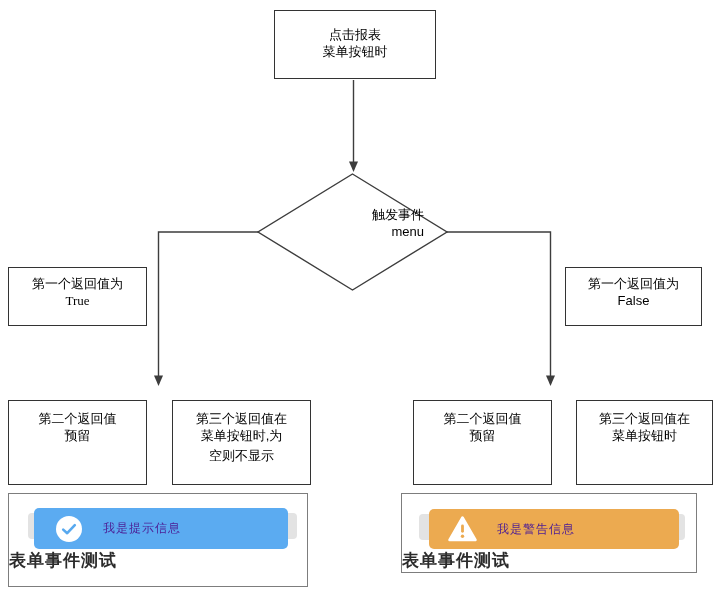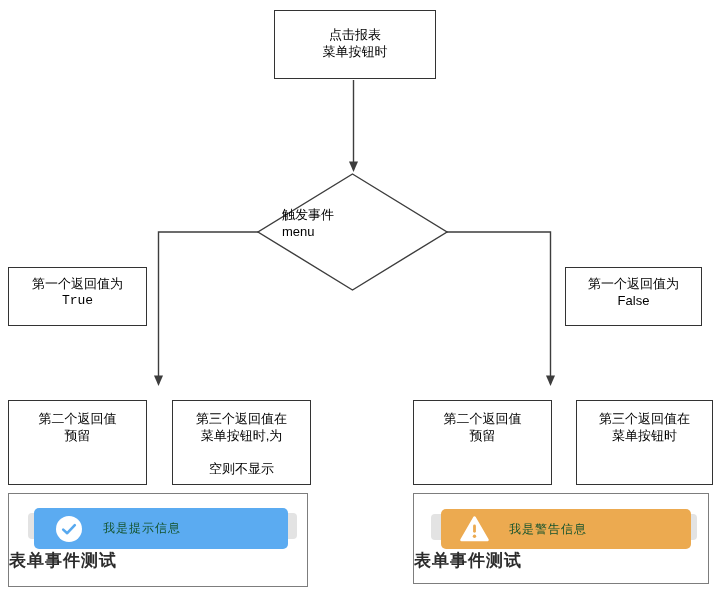--- a/index.html
+++ b/index.html
@@ -7,30 +7,30 @@
     position:relative;width:723px;height:598px;background:#ffffff;
     font-family:"Liberation Sans","DejaVu Sans",sans-serif;overflow:hidden;
   }
   .wires{position:absolute;left:0;top:0;z-index:0;}
   .fbox{
     position:absolute;box-sizing:border-box;background:#ffffff;
     border:1px solid #333333;text-align:center;color:#000;
     font-size:13px;line-height:17px;z-index:2;
   }
   .dtext{
-    position:absolute;text-align:left;color:#000;font-size:13px;line-height:17px;z-index:2;
+    position:absolute;text-align:right;color:#000;font-size:13px;line-height:17px;z-index:2;
   }
   .shot{
     position:absolute;box-sizing:border-box;background:#ffffff;
     border:1px solid #7d7d7d;z-index:2;
   }
   .ghost{position:absolute;background:#e3e3e3;border-radius:4px;z-index:1;}
   .toast{
     position:absolute;border-radius:5px;display:flex;align-items:center;z-index:2;
-    color:#14532d;font-size:12px;
+    color:#4c1d95;font-size:12px;
   }
   .toast-info{background:#5babf1;}
   .toast-warn{background:#ecaa50;}
   .toast .ticon{margin-left:22px;display:flex;align-items:center;}
   .toast .ttext{margin-left:21px;letter-spacing:1px;}
   .shot-title{
     position:absolute;left:0;right:0;top:55px;text-align:left;
     font-size:17px;font-weight:700;color:#2b2b2b;letter-spacing:1px;z-index:2;
   }
 </style>
@@ -62,37 +62,37 @@
     <div>菜单按钮时</div>
   </div>
 
   <div class="dtext" style="left:282px;top:206px;width:142px">
     <div>触发事件</div>
     <div>menu</div>
   </div>
 
   <div class="fbox" style="left:8px;top:267px;width:139px;height:59px;padding-top:7px">
     <div>第一个返回值为</div>
-    <div style="font-family:Liberation Mono, monospace">True</div>
+    <div style="font-family:Liberation Serif, serif">True</div>
   </div>
 
   <div class="fbox" style="left:565px;top:267px;width:137px;height:59px;padding-top:7px">
     <div>第一个返回值为</div>
     <div style="font-family:Liberation Sans, sans-serif">False</div>
   </div>
 
   <div class="fbox" style="left:8px;top:400px;width:139px;height:85px;padding-top:9px">
     <div>第二个返回值</div>
     <div>预留</div>
   </div>
 
   <div class="fbox" style="left:172px;top:400px;width:139px;height:85px;padding-top:9px">
     <div>第三个返回值在</div>
     <div>菜单按钮时,为</div>
-    <div style="margin-top:16px">空则不显示</div>
+    <div style="margin-top:3px">空则不显示</div>
   </div>
 
   <div class="fbox" style="left:413px;top:400px;width:139px;height:85px;padding-top:9px">
     <div>第二个返回值</div>
     <div>预留</div>
   </div>
 
   <div class="fbox" style="left:576px;top:400px;width:137px;height:85px;padding-top:9px">
     <div>第三个返回值在</div>
     <div>菜单按钮时</div>
@@ -105,21 +105,21 @@
         <svg width="26" height="26" viewBox="0 0 26 26">
           <circle cx="13" cy="13" r="13" fill="#ffffff"></circle>
           <path d="M7.2 13.6 L11.2 17.2 L18.8 9.2" stroke="#58a9ef" stroke-width="2.6" fill="none" stroke-linecap="round" stroke-linejoin="round"></path>
         </svg>
       </span>
       <span class="ttext">我是提示信息</span>
     </div>
     <div class="shot-title">表单事件测试</div>
   </div>
 
-  <div class="shot" style="left:413px;top:493px;width:296px;height:91px">
+  <div class="shot" style="left:401px;top:493px;width:296px;height:80px">
     <div class="ghost" style="left:17px;top:20px;width:266px;height:26px"></div>
     <div class="toast toast-warn" style="left:27px;top:15px;width:250px;height:40px">
       <span class="ticon" style="margin-left:19px">
         <svg width="29" height="26" viewBox="0 0 29 26">
           <path d="M14.5 1.5 L27.5 24 H1.5 Z" fill="#ffffff" stroke="#ffffff" stroke-width="2.5" stroke-linejoin="round"></path>
           <rect x="13.1" y="8.5" width="2.8" height="8.2" rx="1.4" fill="#ecaa50"></rect>
           <circle cx="14.5" cy="20.3" r="1.7" fill="#ecaa50"></circle>
         </svg>
       </span>
       <span class="ttext" style="margin-left:20px">我是警告信息</span>

